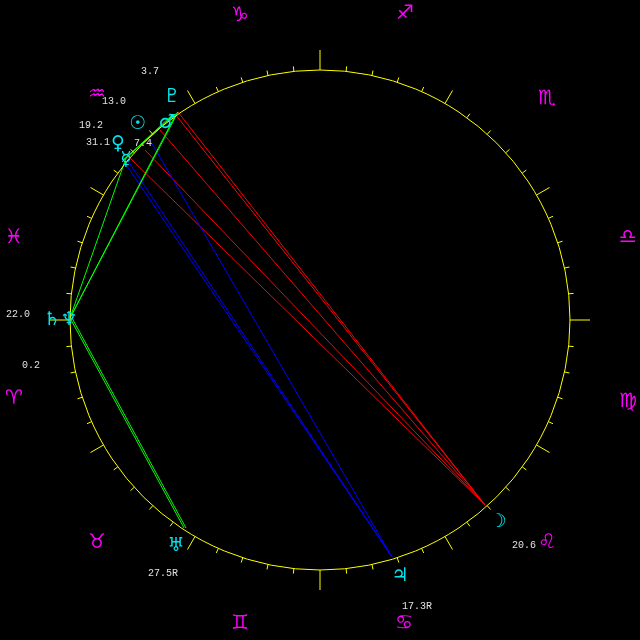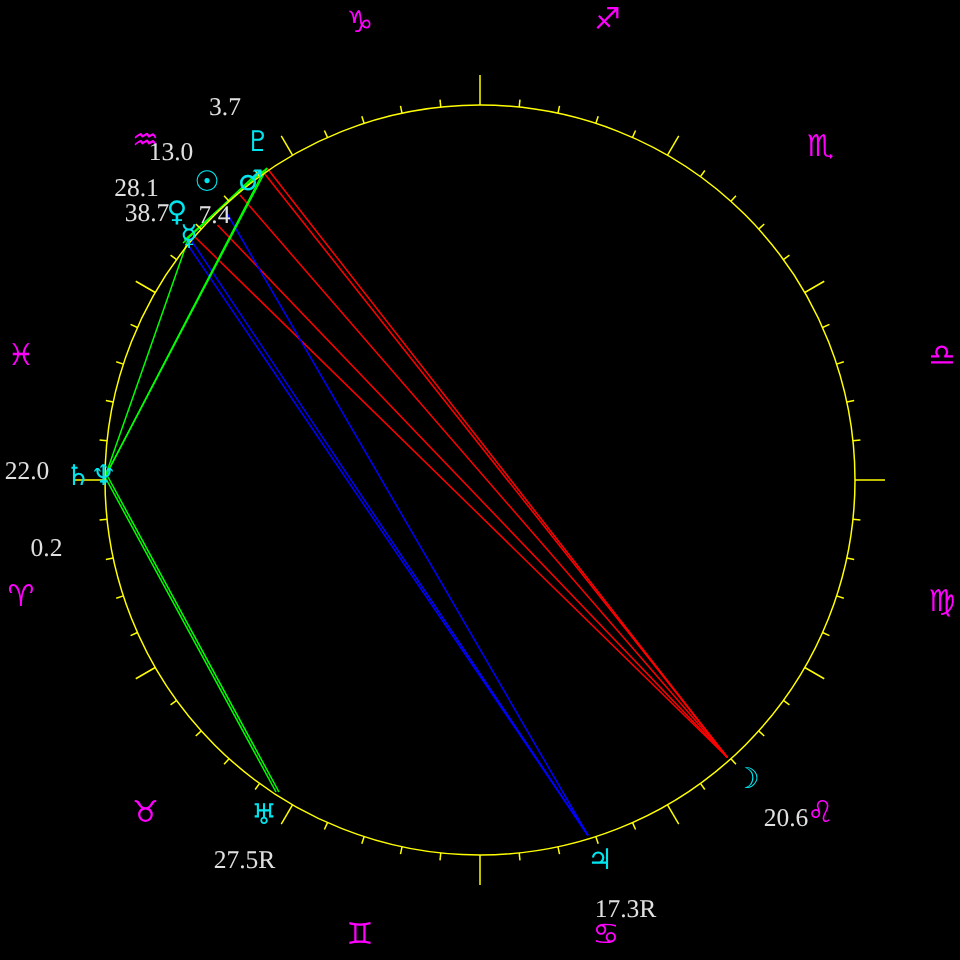--- a/index.html
+++ b/index.html
@@ -1,20 +1,20 @@
 <!DOCTYPE html>
 <html><head>
 <meta charset="utf-8">
 <style>
   html, body { margin:0; padding:0; background:#000; }
   #chart-root { position:relative; width:640px; height:640px; background:#000; overflow:hidden; font-family:"DejaVu Serif", serif; }
   svg { position:absolute; left:0; top:0; }
   .sign { position:absolute; color:#ff00ff; font-family:"DejaVu Sans", sans-serif; font-size:20px; line-height:20px; transform:translate(-50%,-50%); }
   .planet { position:absolute; color:#00e5ee; font-family:"DejaVu Sans", sans-serif; font-size:19px; line-height:19px; transform:translate(-50%,-50%); }
-  .deg { position:absolute; color:#e0e0e0; font-family:Liberation Serif, serif; font-size:17px; line-height:11px; transform:translate(-50%,-50%); white-space:nowrap; }
+  .deg { position:absolute; color:#e0e0e0; font-family:Liberation Mono, monospace; font-size:10px; line-height:11px; transform:translate(-50%,-50%); white-space:nowrap; }
 </style>
 </head>
 <body>
 
 <div id="chart-root">
   <svg id="wheel" width="640" height="640">
       <line x1="178" y1="112" x2="485" y2="505" stroke="#ff0000" stroke-width="1"></line>
       <line x1="175" y1="114" x2="485" y2="505" stroke="#ff0000" stroke-width="1"></line>
       <line x1="160" y1="130" x2="485" y2="505" stroke="#ff0000" stroke-width="1"></line>
       <line x1="145" y1="150" x2="485" y2="505" stroke="#ff0000" stroke-width="1"></line>
@@ -105,23 +105,23 @@
       <div class="sign" style="left: 14px; top: 397px;">♈</div>
       <div class="sign" style="left: 14px; top: 236px;">♓</div>
       <div class="sign" style="left: 97px; top: 93px;">♒</div>
       <div class="planet" style="left: 172px; top: 95px;">♇</div>
       <div class="deg" style="left: 150px; top: 71px;">3.7</div>
       <div class="planet" style="left: 167px; top: 121px;">♂</div>
       <div class="deg" style="left: 143px; top: 95px; margin-top: 48px;">7.4</div>
       <div class="planet" style="left: 138px; top: 122px;">☉</div>
       <div class="deg" style="left: 114px; top: 101px;">13.0</div>
       <div class="planet" style="left: 118px; top: 142px;">♀</div>
-      <div class="deg" style="left: 91px; top: 125px;">28.1</div>
+      <div class="deg" style="left: 91px; top: 125px;">19.2</div>
       <div class="planet" style="left: 126px; top: 158px;">☿</div>
-      <div class="deg" style="left: 98px; top: 142px;">38.7</div>
+      <div class="deg" style="left: 98px; top: 142px;">31.1</div>
       <div class="planet" style="left: 52px; top: 318px;">♄</div>
       <div class="deg" style="left: 18px; top: 314px;">22.0</div>
       <div class="planet" style="left: 69px; top: 318px;">♆</div>
       <div class="deg" style="left: 31px; top: 321px; margin-top: 44px;">0.2</div>
       <div class="planet" style="left: 176px; top: 544px;">♅</div>
       <div class="deg" style="left: 163px; top: 573px;">27.5R</div>
       <div class="planet" style="left: 400px; top: 574px;">♃</div>
       <div class="deg" style="left: 417px; top: 606px;">17.3R</div>
       <div class="planet" style="left: 498px; top: 520px;">☽</div>
       <div class="deg" style="left: 524px; top: 545px;">20.6</div>

